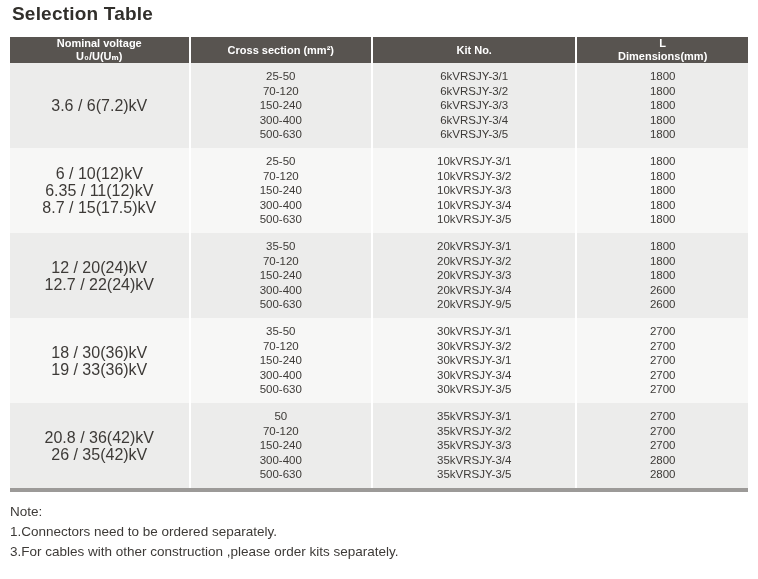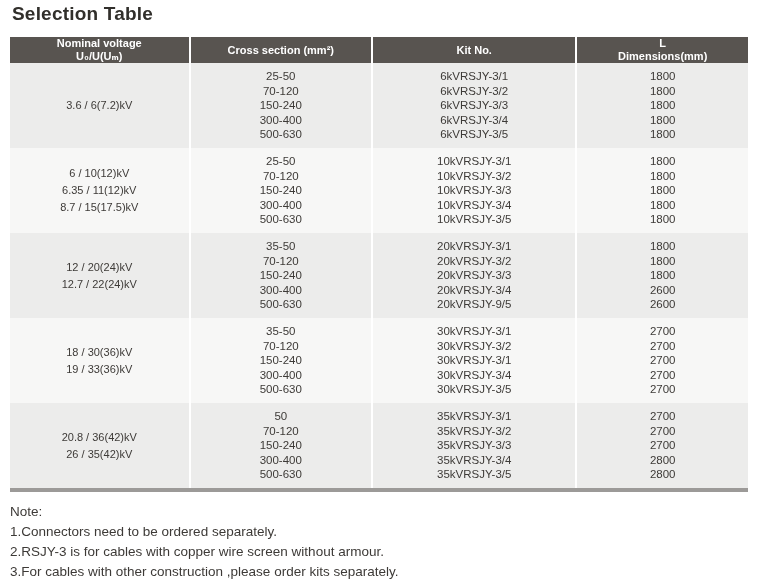--- a/index.html
+++ b/index.html
@@ -17,21 +17,21 @@
   .title{font-size:19px;font-weight:700;color:var(--title);padding:3px 0 12px 12px;letter-spacing:.2px;}
   .table{width:738px;margin-left:10px;}
   .thead{display:grid;grid-template-columns:180fr 182fr 204fr 172fr;column-gap:2px;height:25px;margin-bottom:1px;}
   .hcell{background:var(--header-bg);color:#ffffff;display:flex;flex-direction:column;
     align-items:center;justify-content:center;font-weight:700;font-size:11px;line-height:13px;text-align:center;}
   .group{display:grid;grid-template-columns:180fr 182fr 204fr 172fr;column-gap:2px;height:85px;}
   .group.shade .cell{background:var(--row-shade-bg);}
   .group.plain .cell{background:var(--row-plain-bg);}
   .cell{display:flex;flex-direction:column;align-items:center;justify-content:center;text-align:left;}
   .stack-cell .line{font-size:11.5px;line-height:14.4px;}
-  .voltage-cell .line{font-size:11px;line-height:17px;}
+  .voltage-cell .line{font-size:16px;line-height:17px;}
   .bottom-bar{height:4px;background:var(--bottom-bar);}
   .notes{margin:10px 0 0 10px;font-size:13.5px;line-height:20px;}
 </style>
 </head>
 <body>
 
 <div class="page">
   <div class="title">Selection Table</div>
 
   <div class="table">
@@ -188,16 +188,15 @@
             <div class="line">2800</div>
           </div>
         </div>
       </div>
     <div class="bottom-bar"></div>
   </div>
 
   <div class="notes">
     <div>Note:</div>
     <div>1.Connectors need to be ordered separately.</div>
-    <div>2.RSJY-3 is for cables with copper wire screen without armour.</div>
     <div>3.For cables with other construction ,please order kits separately.</div>
   </div>
 </div>
 
 </body></html>

